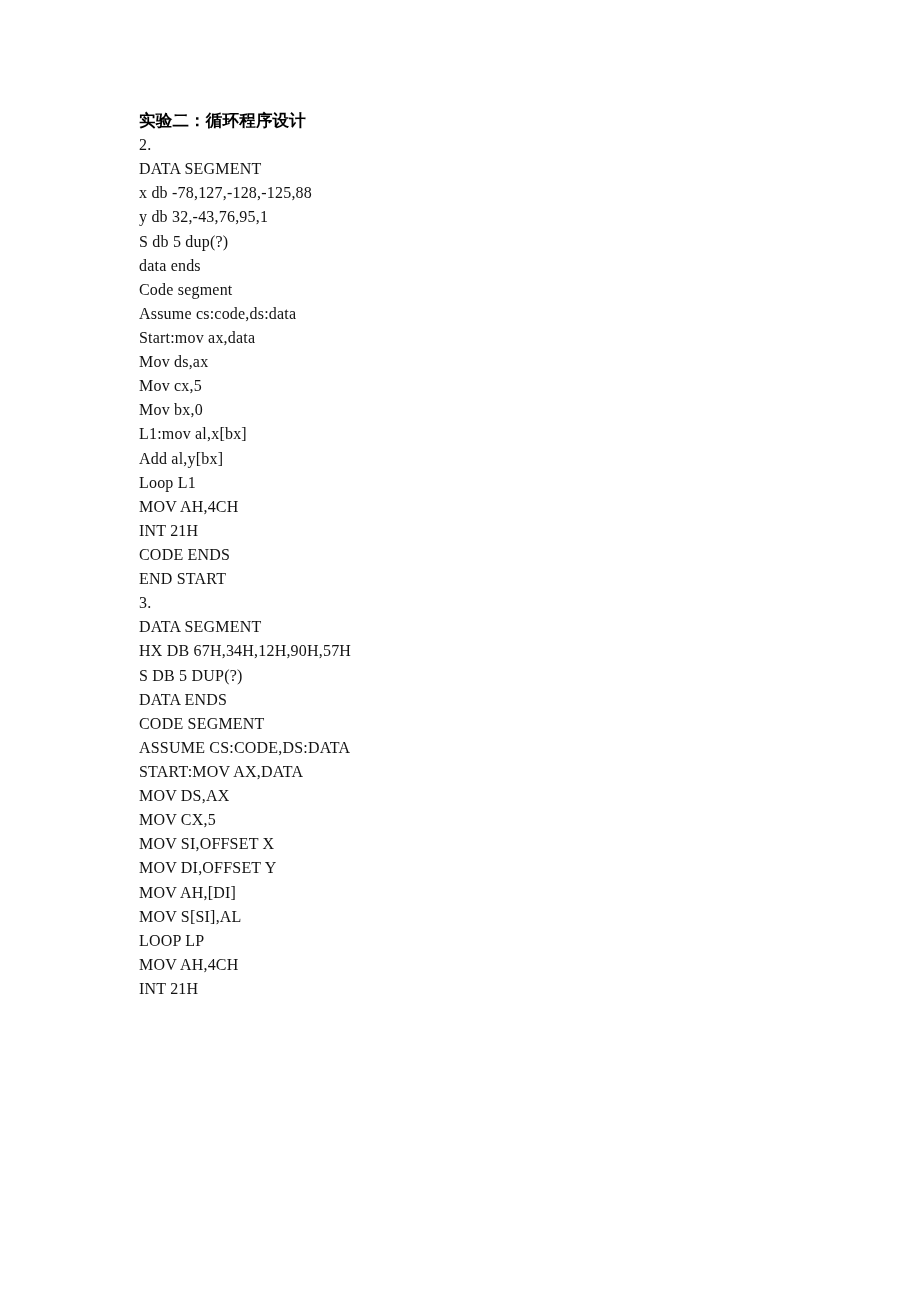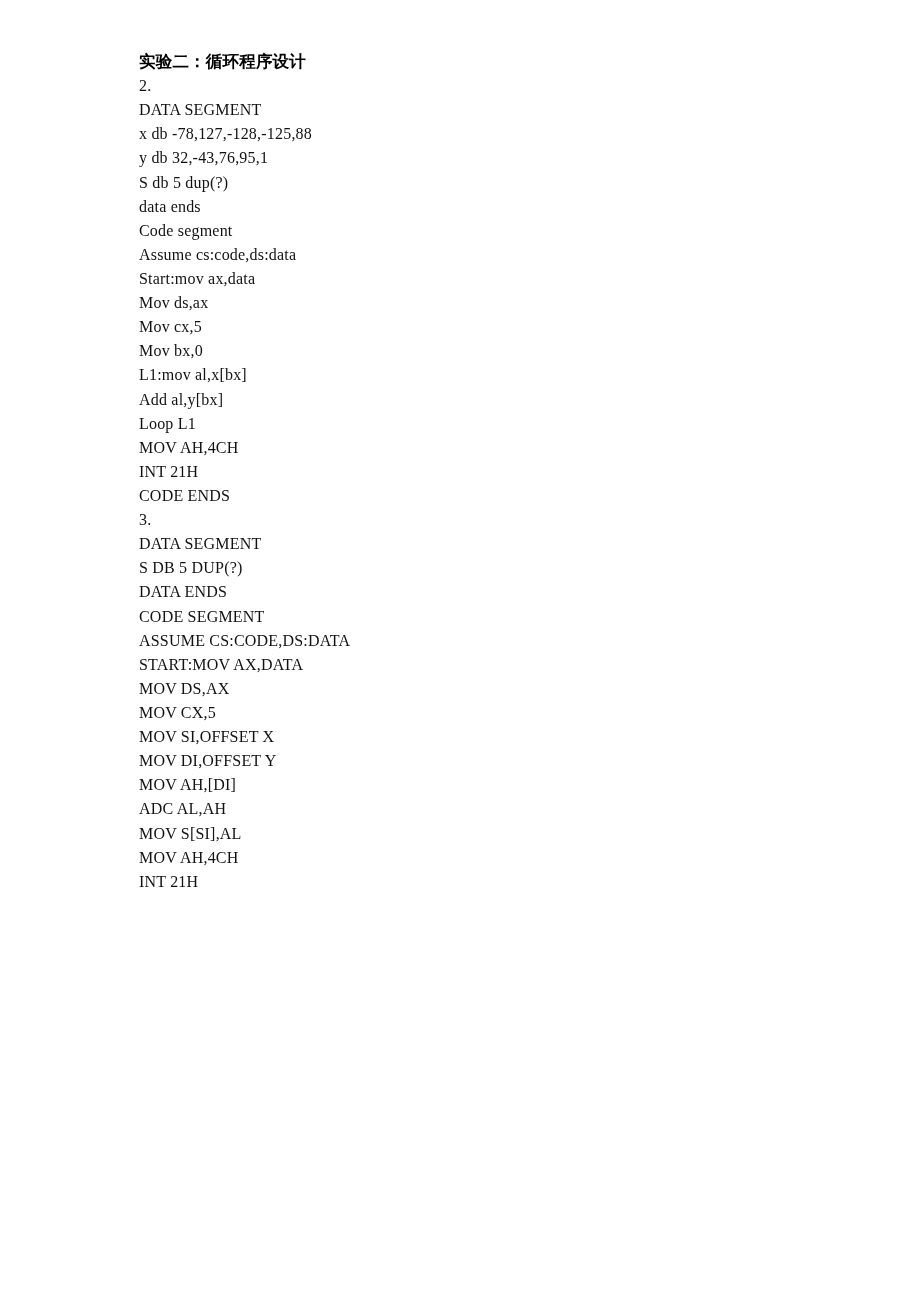--- a/index.html
+++ b/index.html
@@ -7,21 +7,21 @@
     padding: 0;
     background: #ffffff;
   }
   .page {
     position: relative;
     width: 812px;
     height: 1302px;
     background: #ffffff;
     overflow: hidden;
     box-sizing: border-box;
-    padding-top: 50px;
+    padding-top: 109px;
     padding-left: 139px;
   }
   .line {
     height: 24.12px;
     line-height: 24.12px;
     font-family: "Liberation Serif", serif;
     font-size: 16px;
     color: #121212;
     white-space: pre;
     letter-spacing: 0.2px;
@@ -48,29 +48,31 @@
   <div class="line">Start:mov ax,data</div>
   <div class="line">Mov ds,ax</div>
   <div class="line">Mov cx,5</div>
   <div class="line">Mov bx,0</div>
   <div class="line">L1:mov al,x[bx]</div>
   <div class="line">Add al,y[bx]</div>
   <div class="line">Loop L1</div>
   <div class="line">MOV AH,4CH</div>
   <div class="line">INT 21H</div>
   <div class="line">CODE ENDS</div>
+  <div class="line">END START</div>
   <div class="line">3.</div>
   <div class="line">DATA SEGMENT</div>
+  <div class="line">HX DB 67H,34H,12H,90H,57H</div>
   <div class="line">S DB 5 DUP(?)</div>
   <div class="line">DATA ENDS</div>
   <div class="line">CODE SEGMENT</div>
   <div class="line">ASSUME CS:CODE,DS:DATA</div>
   <div class="line">START:MOV AX,DATA</div>
   <div class="line">MOV DS,AX</div>
   <div class="line">MOV CX,5</div>
   <div class="line">MOV SI,OFFSET X</div>
   <div class="line">MOV DI,OFFSET Y</div>
   <div class="line">MOV AH,[DI]</div>
-  <div class="line">ADC AL,AH</div>
   <div class="line">MOV S[SI],AL</div>
+  <div class="line">LOOP LP</div>
   <div class="line">MOV AH,4CH</div>
   <div class="line">INT 21H</div>
 </div>
 
 </body></html>

